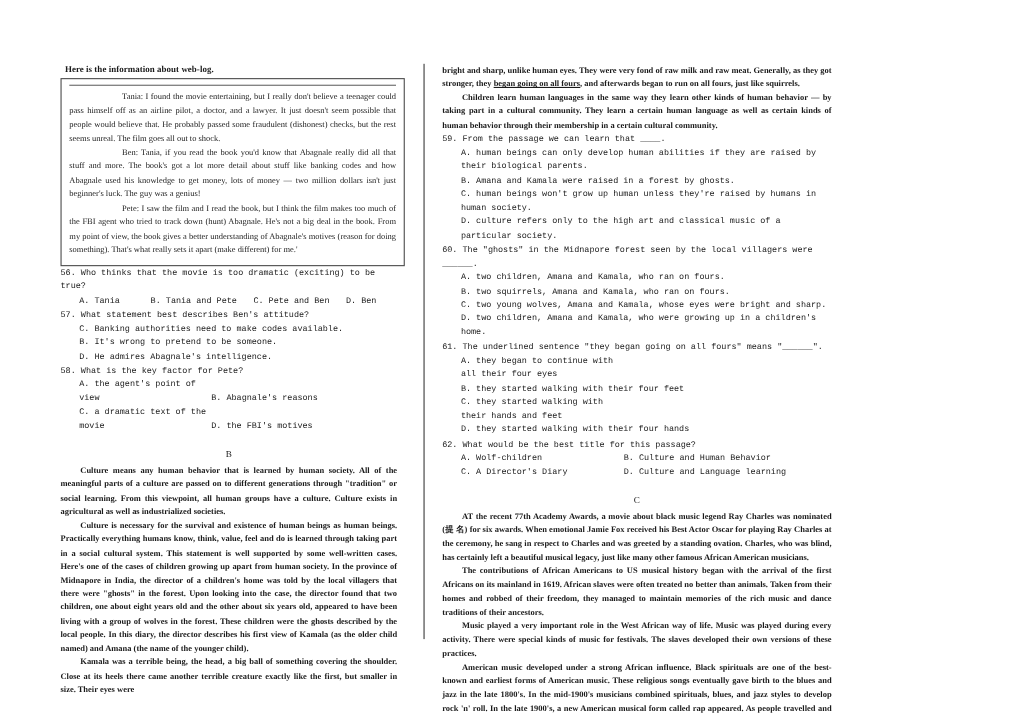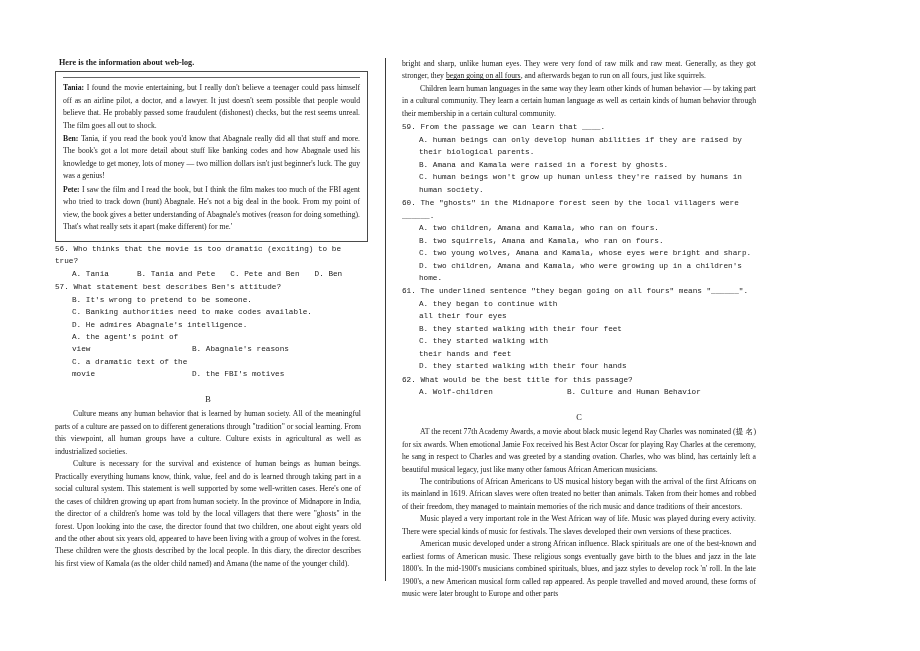--- a/index.html
+++ b/index.html
@@ -82,21 +82,22 @@
     width: 100%;
   }
   .comment {
     font-size: 7.7px;
     line-height: 1.62;
     text-align: justify;
     margin: 0 0 1px 0;
     text-indent: 0;
   }
   .comment .speaker {
-    font-weight: bold;
+    font-weight: normal;
+    margin-left: 48px;
   }
 
   
   .q {
     font-size: 7.7px;
     line-height: 1.62;
     margin: 0;
     text-align: left;
     font-family: Liberation Mono, monospace;
   }
@@ -124,20 +125,21 @@
     margin: 13px 0 2px 0;
   }
   .para {
     font-size: 7.7px;
     line-height: 1.62;
     text-align: justify;
     text-indent: 18px;
     margin: 0;
     -webkit-hyphens: none;
     hyphens: none;
+    font-weight: bold;
   }
   .para.no-indent { text-indent: 0; }
 
   .u { text-decoration: underline; }
 </style>
 </head>
 <body>
 
 <div class="page">
   <div class="columns">
@@ -165,52 +167,58 @@
         <span>Who thinks that the movie is too dramatic (exciting) to be true?</span>
       </div>
       <div class="q q-opts q-opts-inline">
         <span class="opt-gap-1">A. Tania</span><span class="opt-gap-2">B. Tania and Pete</span><span class="opt-gap-3">C. Pete and Ben</span><span>D. Ben</span>
       </div>
 
       <div class="q q-stem">
         <span>57.</span>
         <span>What statement best describes Ben's attitude?</span>
       </div>
+      <div class="q q-opts">C. Banking authorities need to make codes available.</div>
       <div class="q q-opts">B. It's wrong to pretend to be someone.</div>
-      <div class="q q-opts">C. Banking authorities need to make codes available.</div>
       <div class="q q-opts">D. He admires Abagnale's intelligence.</div>
 
+      <div class="q q-stem">
+        <span>58.</span>
+        <span>What is the key factor for Pete?</span>
+      </div>
       <div class="q q-opts">
         <span class="opt-col-a">A. the agent's point of view</span><span class="opt-col-b">B. Abagnale's reasons</span>
       </div>
       <div class="q q-opts">
         <span class="opt-col-a">C. a dramatic text of the movie</span><span class="opt-col-b">D. the FBI's motives</span>
       </div>
 
       <div class="section-letter">B</div>
       <p class="para">Culture means any human behavior that is learned by human society. All of the meaningful parts of a culture are passed on to different generations through "tradition" or social learning. From this viewpoint, all human groups have a culture. Culture exists in agricultural as well as industrialized societies.</p>
       <p class="para">Culture is necessary for the survival and existence of human beings as human beings. Practically everything humans know, think, value, feel and do is learned through taking part in a social cultural system. This statement is well supported by some well-written cases. Here's one of the cases of children growing up apart from human society. In the province of Midnapore in India, the director of a children's home was told by the local villagers that there were "ghosts" in the forest. Upon looking into the case, the director found that two children, one about eight years old and the other about six years old, appeared to have been living with a group of wolves in the forest. These children were the ghosts described by the local people. In this diary, the director describes his first view of Kamala (as the older child named) and Amana (the name of the younger child).</p>
+      <p class="para">Kamala was a terrible being, the head, a big ball of something covering the shoulder. Close at its heels there came another terrible creature exactly like the first, but smaller in size. Their eyes were</p>
     </div>
 
     <div class="col-divider"></div>
 
     <div class="col-right">
 
       <p class="para no-indent">
         <span>bright and sharp, unlike human eyes. They were very fond of raw milk and raw meat. Generally, as they got stronger, they </span><span class="u">began going on all fours</span><span>, and afterwards began to run on all fours, just like squirrels.</span>
       </p>
       <p class="para">Children learn human languages in the same way they learn other kinds of human behavior — by taking part in a cultural community. They learn a certain human language as well as certain kinds of human behavior through their membership in a certain cultural community.</p>
 
       <div class="q q-stem">
         <span>59.</span>
         <span>From the passage we can learn that ____.</span>
       </div>
       <div class="q q-opts">A. human beings can only develop human abilities if they are raised by their biological parents.</div>
       <div class="q q-opts">B. Amana and Kamala were raised in a forest by ghosts.</div>
       <div class="q q-opts">C. human beings won't grow up human unless they're raised by humans in human society.</div>
+      <div class="q q-opts">D. culture refers only to the high art and classical music of a particular society.</div>
 
       <div class="q q-stem">
         <span>60.</span>
         <span>The "ghosts" in the Midnapore forest seen by the local villagers were ______.</span>
       </div>
       <div class="q q-opts">A. two children, Amana and Kamala, who ran on fours.</div>
       <div class="q q-opts">B. two squirrels, Amana and Kamala, who ran on fours.</div>
       <div class="q q-opts">C. two young wolves, Amana and Kamala, whose eyes were bright and sharp.</div>
       <div class="q q-opts">D. two children, Amana and Kamala, who were growing up in a children's home.</div>
 
@@ -224,20 +232,23 @@
       <div class="q q-opts">
         <span class="opt-col-a-wide">C. they started walking with their hands and feet</span><span class="opt-col-b">D. they started walking with their four hands</span>
       </div>
 
       <div class="q q-stem">
         <span>62.</span>
         <span>What would be the best title for this passage?</span>
       </div>
       <div class="q q-opts">
         <span class="opt-col-a-wide">A. Wolf-children</span><span class="opt-col-b">B. Culture and Human Behavior</span>
+      </div>
+      <div class="q q-opts">
+        <span class="opt-col-a-wide">C. A Director's Diary</span><span class="opt-col-b">D. Culture and Language learning</span>
       </div>
 
       <div class="section-letter">C</div>
       <p class="para">AT the recent 77th Academy Awards, a movie about black music legend Ray Charles was nominated (提 名) for six awards. When emotional Jamie Fox received his Best Actor Oscar for playing Ray Charles at the ceremony, he sang in respect to Charles and was greeted by a standing ovation. Charles, who was blind, has certainly left a beautiful musical legacy, just like many other famous African American musicians.</p>
       <p class="para">The contributions of African Americans to US musical history began with the arrival of the first Africans on its mainland in 1619. African slaves were often treated no better than animals. Taken from their homes and robbed of their freedom, they managed to maintain memories of the rich music and dance traditions of their ancestors.</p>
       <p class="para">Music played a very important role in the West African way of life. Music was played during every activity. There were special kinds of music for festivals. The slaves developed their own versions of these practices.</p>
       <p class="para">American music developed under a strong African influence. Black spirituals are one of the best-known and earliest forms of American music. These religious songs eventually gave birth to the blues and jazz in the late 1800's. In the mid-1900's musicians combined spirituals, blues, and jazz styles to develop rock 'n' roll. In the late 1900's, a new American musical form called rap appeared. As people travelled and moved around, these forms of music were later brought to Europe and other parts</p>
     </div>
 
   </div>

